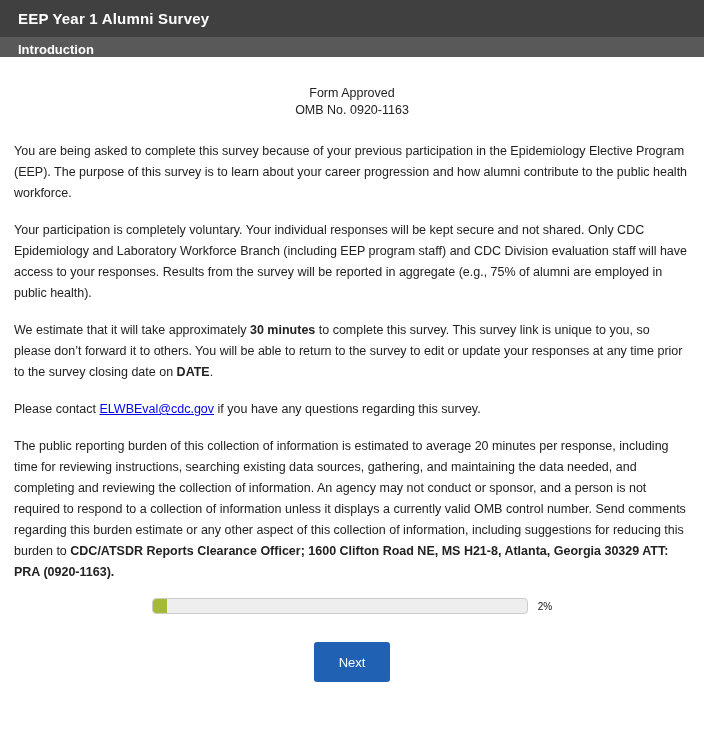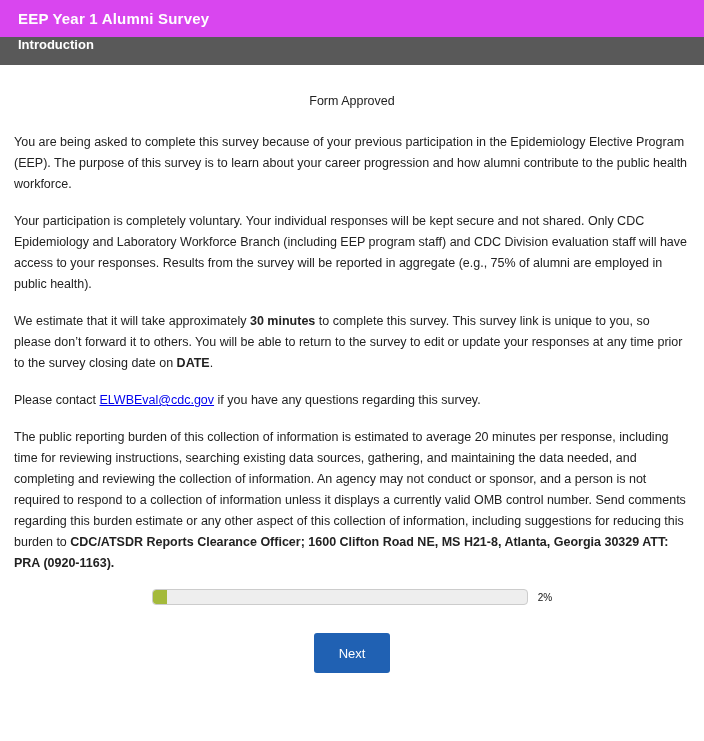--- a/index.html
+++ b/index.html
@@ -18,23 +18,23 @@
     align-items: center;
     padding: 0 18px;
   }
   .header-title {
     color: #ffffff;
     font-size: 15px;
     font-weight: bold;
     letter-spacing: 0.2px;
   }
   .section-bar {
-    height: 28px;
+    height: 20px;
     display: flex;
-    align-items: flex-start;
+    align-items: flex-end;
     padding: 0 18px;
   }
   .section-title {
     color: #ffffff;
     font-size: 13px;
     font-weight: bold;
   }
   .content {
     padding: 0 14px;
   }
@@ -96,32 +96,33 @@
     font-size: 13px;
     cursor: pointer;
     display: flex;
     align-items: center;
     justify-content: center;
   }
 </style>
 </head>
 <body>
 
-<div class="header-bar" style="background-color: #d946ef;">
+<div class="header-bar" style="background-color: #404040;">
   <span class="header-title">EEP Year 1 Alumni Survey</span>
 </div>
 
 <div class="section-bar" style="background-color: rgb(89, 89, 89);">
   <span class="section-title">Introduction</span>
 </div>
 
 <div class="content">
 
   <div class="approval-block">
     <div>Form Approved</div>
+    <div>OMB No. 0920-1163</div>
   </div>
 
   <p class="para first">You are being asked to complete this survey because of your previous participation in the Epidemiology Elective Program (EEP). The purpose of this survey is to learn about your career progression and how alumni contribute to the public health workforce.</p>
   <p class="para">Your participation is completely voluntary. Your individual responses will be kept secure and not shared. Only CDC Epidemiology and Laboratory Workforce Branch (including EEP program staff) and CDC Division evaluation staff will have access to your responses. Results from the survey will be reported in aggregate (e.g., 75% of alumni are employed in public health).</p>
   <p class="para">We estimate that it will take approximately <b>30 minutes</b> to complete this survey. This survey link is unique to you, so please don’t forward it to others. You will be able to return to the survey to edit or update your responses at any time prior to the survey closing date on <b>DATE</b>.</p>
   <p class="para">Please contact <a style="color: rgb(0, 0, 238);">ELWBEval@cdc.gov</a> if you have any questions regarding this survey.</p>
   <p class="para">The public reporting burden of this collection of information is estimated to average 20 minutes per response, including time for reviewing instructions, searching existing data sources, gathering, and maintaining the data needed, and completing and reviewing the collection of information. An agency may not conduct or sponsor, and a person is not required to respond to a collection of information unless it displays a currently valid OMB control number. Send comments regarding this burden estimate or any other aspect of this collection of information, including suggestions for reducing this burden to <b>CDC/ATSDR Reports Clearance Officer; 1600 Clifton Road NE, MS H21-8, Atlanta, Georgia 30329 ATT: PRA (0920-1163).</b></p>
 
   <div class="progress-row">
     <div class="progress-track">

